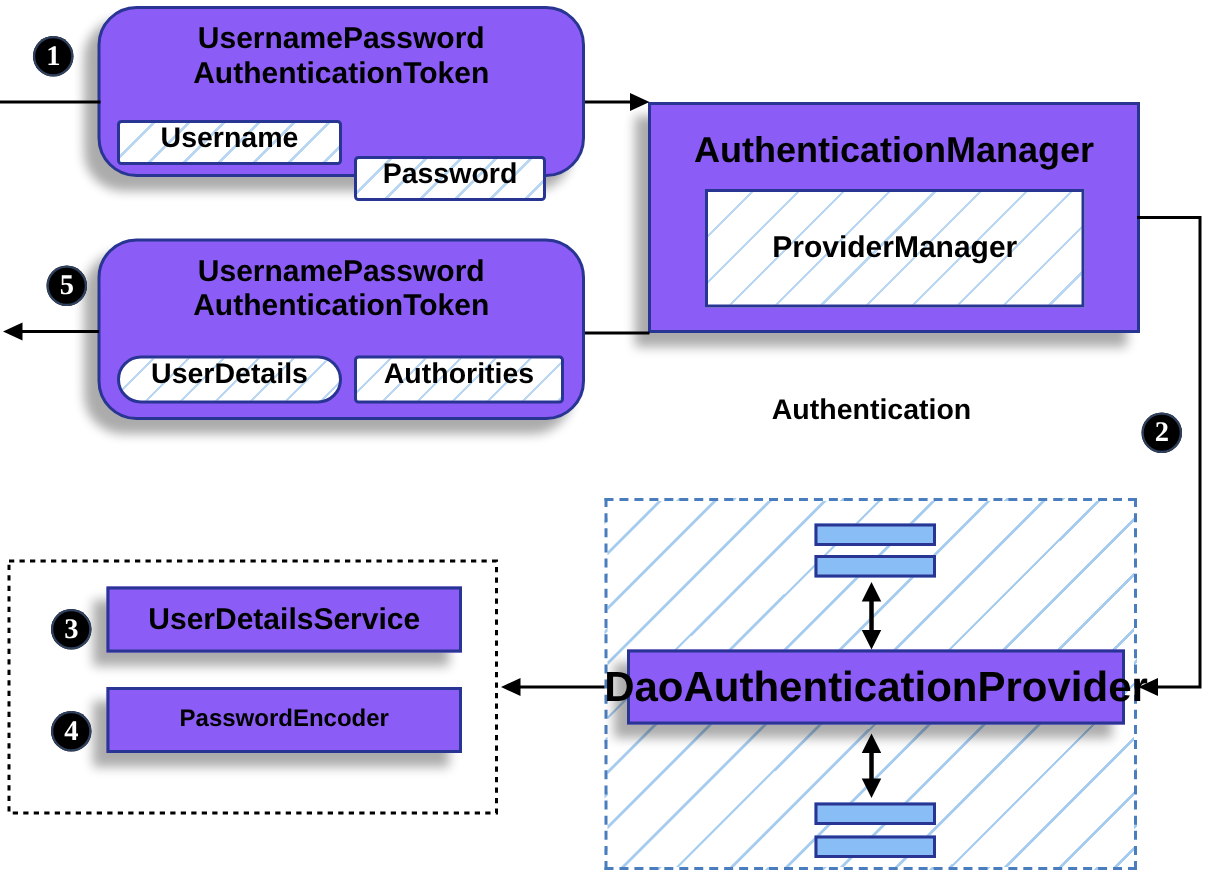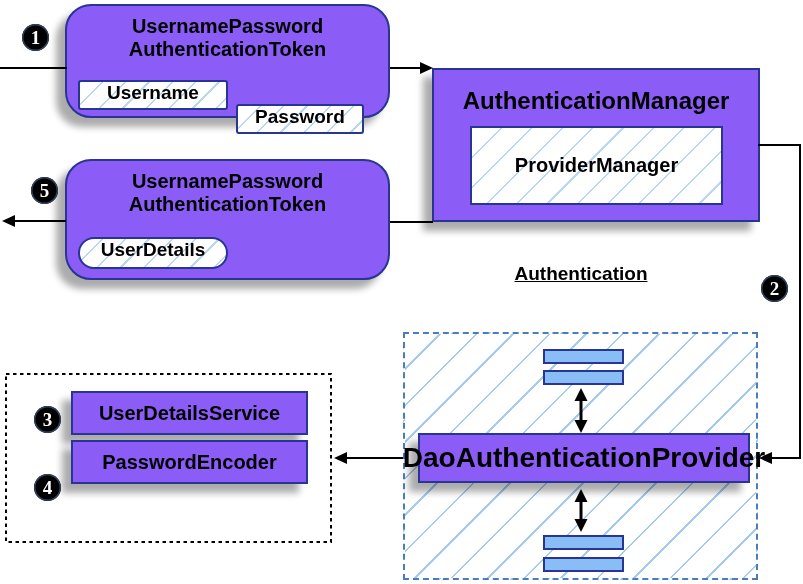--- a/index.html
+++ b/index.html
@@ -37,21 +37,21 @@
     background:#88bdf5;border:2px solid #283593;
   }
   .badge{
     position:absolute;width:27px;height:27px;border-radius:50%;
     background:#000;color:#fff;display:flex;align-items:center;justify-content:center;
     font-family:"Liberation Serif","DejaVu Serif",serif;font-size:19px;font-weight:bold;
     box-shadow:inset 0 0 0 1.5px #30415f;
   }
   .providers-heading{
     position:absolute;left:460px;top:262px;width:242px;
-    text-align:center;font-size:19px;line-height:23px;text-decoration:underline;
+    text-align:center;font-size:19px;line-height:23px;
   }
   .svg-overlay{position:absolute;left:0;top:0;pointer-events:none;}
   .group-plain{position:absolute;box-sizing:border-box;}
 </style>
 </head>
 <body>
 
 <div class="canvas">
 
   <div class="node rounded" style="left:65px;top:4px;width:325px;height:114px;">
@@ -75,20 +75,23 @@
   </div>
 
   <div class="node rounded" style="left:65px;top:159px;width:325px;height:121px;">
     <div class="token-title">
       <div>UsernamePassword</div>
       <div>AuthenticationToken</div>
     </div>
     <div class="field" style="left:11px;top:76px;width:150px;height:32px;border-radius:16px;">
       <span>UserDetails</span>
     </div>
+    <div class="field" style="left:169px;top:76px;width:140px;height:32px;">
+      <span>Authorities</span>
+    </div>
   </div>
 
   <div class="providers-heading">
     <div>Authentication</div>
   </div>
 
   <div class="providers-box" style="left:403px;top:332px;width:355px;height:248px;">
     <div class="bar" style="left:138px;top:15px;"></div>
     <div class="bar" style="left:138px;top:36px;"></div>
 
@@ -97,21 +100,21 @@
     </div>
 
     <div class="bar" style="left:138px;top:201px;"></div>
     <div class="bar" style="left:138px;top:223px;"></div>
   </div>
 
   <div class="group-plain" style="left:5px;top:373px;width:327px;height:170px;">
     <div class="node center-label" style="left:66px;top:18px;width:237px;height:44px;font-size:20px;">
       <span>UserDetailsService</span>
     </div>
-    <div class="node center-label" style="left:66px;top:67px;width:237px;height:44px;font-size:20px;">
+    <div class="node center-label" style="left:66px;top:85px;width:237px;height:44px;font-size:16px;">
       <span>PasswordEncoder</span>
     </div>
   </div>
 
   <div class="badge" style="left:22px;top:24px;">
     <span>1</span>
   </div>
   <div class="badge" style="left:761px;top:275px;">
     <span>2</span>
   </div>

